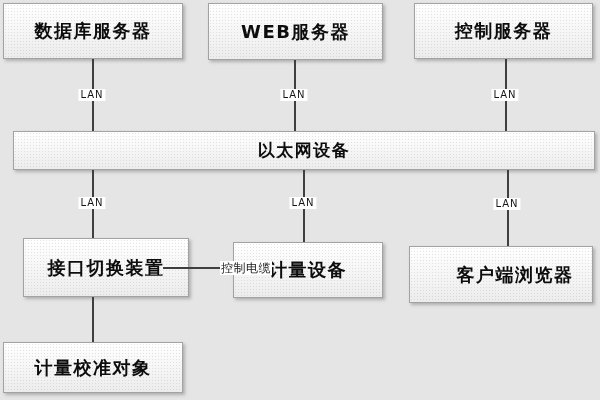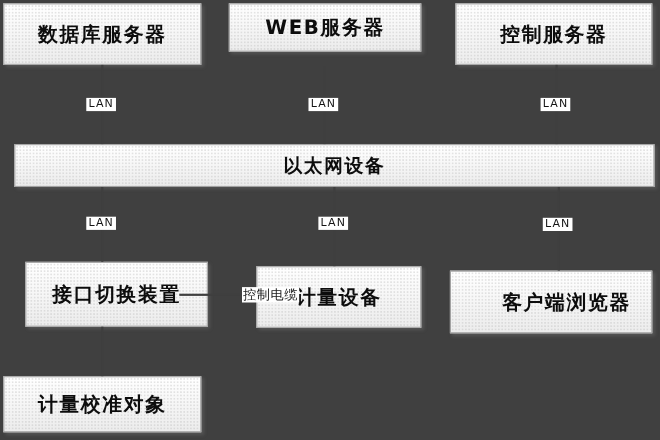--- a/index.html
+++ b/index.html
@@ -1,17 +1,17 @@
 <!DOCTYPE html>
 <html><head>
 <meta charset="utf-8">
 <style>
   html,body{margin:0;padding:0;background:#fff;}
   .canvas{
-    position:relative;width:600px;height:400px;background:#404040;
+    position:relative;width:600px;height:400px;background:#e5e5e5;
     font-family:"DejaVu Sans","Liberation Sans",sans-serif;overflow:hidden;
   }
   .node{
     position:absolute;
     border:1px solid #a2a2a2;
     background-color:#f6f6f6;
     background-image:
       radial-gradient(rgba(185,185,185,0.38) 0.7px, transparent 0.9px),
       linear-gradient(180deg,#ffffff 0%,#f7f7f7 45%,#ececec 100%);
     background-size:3px 3px,100% 100%;
@@ -39,21 +39,21 @@
   }
 </style>
 </head>
 <body>
 
 <div class="canvas">
 
   <div class="node" style="left:3px;top:3px;width:180px;height:56px;">
     <span>数据库服务器</span>
   </div>
-  <div class="node" style="left:208px;top:3px;width:175px;height:44px;">
+  <div class="node" style="left:208px;top:3px;width:175px;height:57px;">
     <span>WEB服务器</span>
   </div>
   <div class="node" style="left:414px;top:3px;width:179px;height:56px;">
     <span>控制服务器</span>
   </div>
 
   <div class="node wide" style="left:13px;top:131px;width:582px;height:39px;">
     <span>以太网设备</span>
   </div>
 

